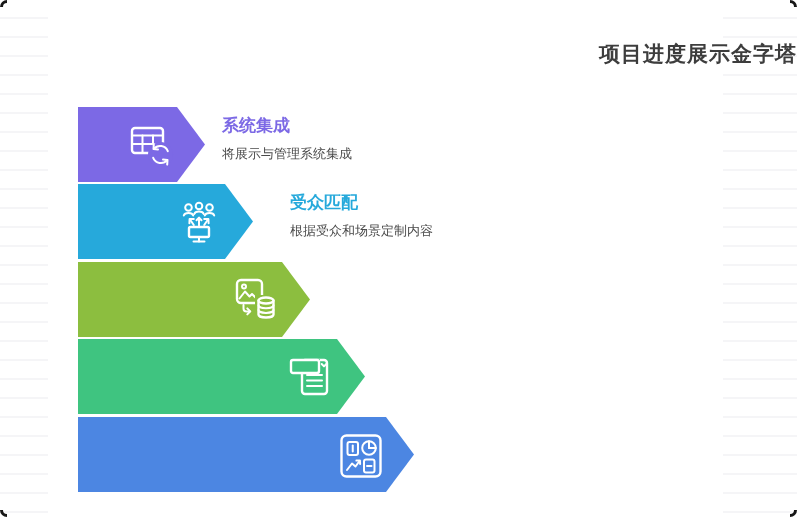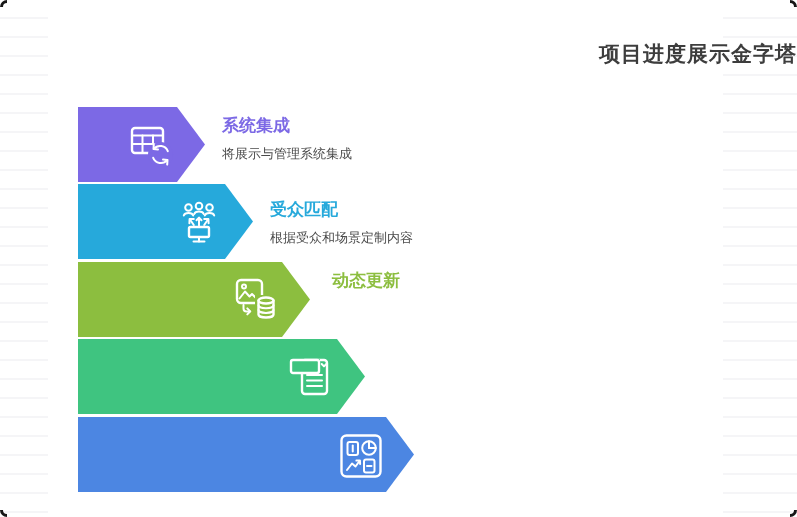--- a/index.html
+++ b/index.html
@@ -28,21 +28,21 @@
     clip-path:polygon(0 0, calc(100% - 28px) 0, 100% 50%, calc(100% - 28px) 100%, 0 100%);
   }
   .bar .icon { position:absolute; right:30px; top:50%; transform:translateY(-50%); width:48px; height:48px; }
   .bar .icon svg { width:48px; height:48px; display:block; }
 
   .text { position:absolute; top:8px; }
   .lvl-title { font-size:17px; font-weight:bold; line-height:22px; color:var(--c,#333); }
   .lvl-desc { margin-top:8px; font-size:13px; line-height:18px; color:var(--desc-color,#4a4a4a);text-align:center; }
 
   .l0 { top:107px; }  .l0 .bar { width:127px; }  .l0 .text { left:222px; }
-  .l1 { top:184px; }  .l1 .bar { width:175px; }  .l1 .text { left:270px;margin-top:7px; }
+  .l1 { top:184px; }  .l1 .bar { width:175px; }  .l1 .text { left:290px; }
   .l2 { top:262px; }  .l2 .bar { width:232px; }  .l2 .text { left:332px; }
   .l3 { top:339px; }  .l3 .bar { width:287px; }  .l3 .text { left:385px; }
   .l4 { top:417px; }  .l4 .bar { width:336px; }  .l4 .text { left:438px; }
 
   svg .s { fill:none; stroke:#ffffff; stroke-width:2.4; stroke-linecap:round; stroke-linejoin:round; }
   svg .s2 { fill:none; stroke:#ffffff; stroke-width:2; stroke-linecap:round; stroke-linejoin:round; }
   svg .mask { fill:var(--c,#888); stroke:none; }
 </style>
 </head>
 <body style="--title-color: #3d3d3d; --desc-color: #4a4a4a;">
@@ -118,21 +118,20 @@
         <polyline class="s2" points="15.3,32.4 18.3,35.4 15.3,38.4"></polyline>
         <rect class="mask" x="23" y="19" width="22" height="27"></rect>
         <ellipse class="s" cx="34" cy="24.5" rx="7.5" ry="3"></ellipse>
         <path class="s" d="M26.5 24.5v14c0 1.7 3.4 3 7.5 3s7.5-1.3 7.5-3v-14"></path>
         <path class="s2" d="M26.5 29.2c0 1.7 3.4 3 7.5 3s7.5-1.3 7.5-3"></path>
         <path class="s2" d="M26.5 33.9c0 1.7 3.4 3 7.5 3s7.5-1.3 7.5-3"></path>
       </svg>
     </span>
   </div>
   <div class="text">
-    <div class="lvl-title">动态更新</div>
   </div>
 </div>
 
 <div class="level l3" style="--c: #3fc480;">
   <div class="bar">
     <span class="icon">
       <svg viewBox="0 0 48 48">
         <rect class="s" x="15" y="7" width="25" height="34" rx="3"></rect>
         <line class="s2" x1="20" y1="22" x2="35" y2="22"></line>
         <line class="s2" x1="20" y1="27.5" x2="35" y2="27.5"></line>

